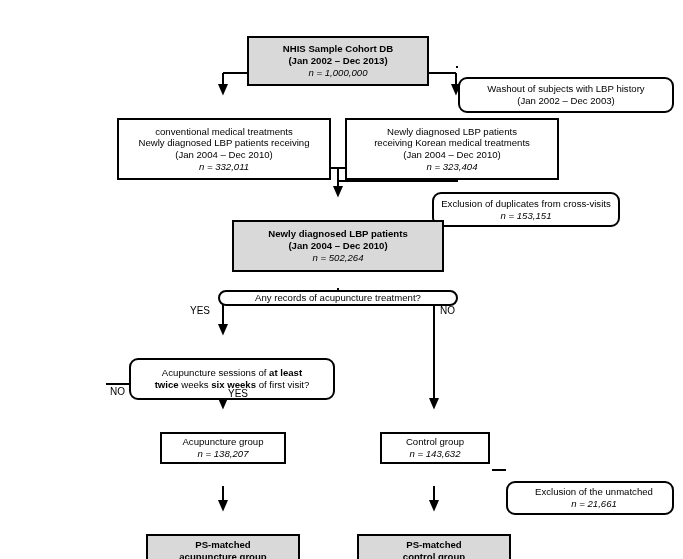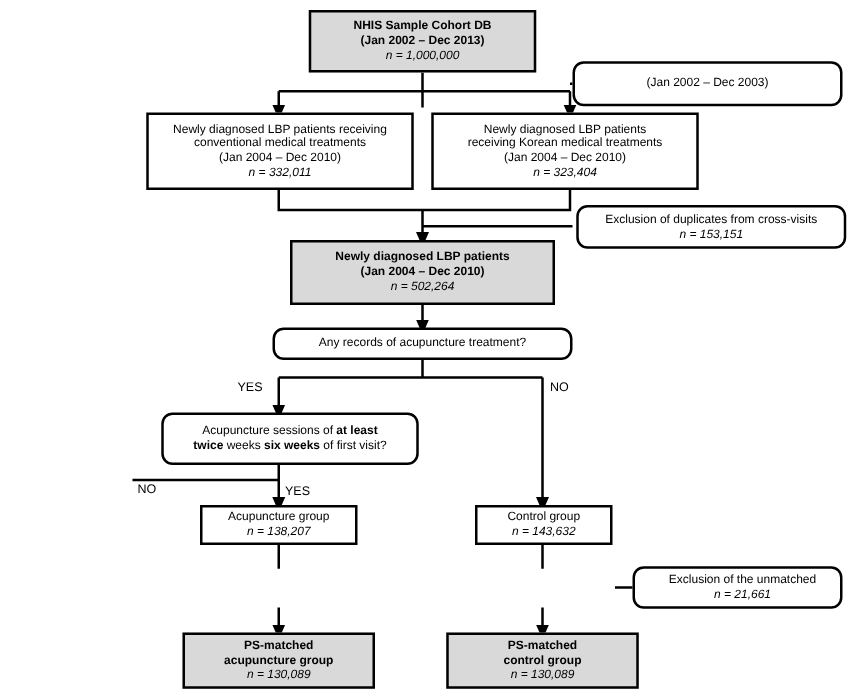--- a/index.html
+++ b/index.html
@@ -32,20 +32,21 @@
     display: flex;
     flex-direction: column;
     align-items: center;
     justify-content: center;
     text-align: center;
     border: 2px solid #000000;
     background: #ffffff;
     line-height: 1.22;
     font-size: 9.6px;
     padding: 2px 4px;
+    margin-top: 28px;
   }
   .node.shaded {
     background: #d9d9d9;
   }
   .node.rounded {
     border-radius: 9px;
   }
   .node.bold {
     font-weight: bold;
   }
@@ -109,49 +110,50 @@
     </g>
   </svg>
 
   <div class="node shaded bold" style="left:247px; top:8px; width:182px; height:50px;">
     <span class="ln">NHIS Sample Cohort DB</span>
     <span class="ln">(Jan 2002 – Dec 2013)</span>
     <span class="ln ital-n" style="font-weight:normal;">n = 1,000,000</span>
   </div>
 
   <div class="node rounded" style="left:458px; top:49px; width:216px; height:36px;">
+    <span class="ln">Washout of subjects with LBP history</span>
     <span class="ln">(Jan 2002 – Dec 2003)</span>
   </div>
 
   <div class="node" style="left:117px; top:90px; width:214px; height:62px;">
+    <span class="ln">conventional medical treatments</span>
     <span class="ln">Newly diagnosed LBP patients receiving</span>
-    <span class="ln">conventional medical treatments</span>
     <span class="ln">(Jan 2004 – Dec 2010)</span>
     <span class="ln ital-n">n = 332,011</span>
   </div>
 
   <div class="node" style="left:345px; top:90px; width:214px; height:62px;">
     <span class="ln">Newly diagnosed LBP patients</span>
     <span class="ln">receiving Korean medical treatments</span>
     <span class="ln">(Jan 2004 – Dec 2010)</span>
     <span class="ln ital-n">n = 323,404</span>
   </div>
 
-  <div class="node rounded" style="left:461px; top:164px; width:216px; height:35px;">
+  <div class="node rounded" style="left:432px; top:164px; width:188px; height:35px;">
     <span class="ln">Exclusion of duplicates from cross-visits</span>
     <span class="ln ital-n">n = 153,151</span>
   </div>
 
   <div class="node shaded bold" style="left:232px; top:192px; width:212px; height:52px;">
     <span class="ln">Newly diagnosed LBP patients</span>
     <span class="ln">(Jan 2004 – Dec 2010)</span>
     <span class="ln ital-n" style="font-weight:normal;font-style:italic;">n = 502,264</span>
   </div>
 
-  <div class="node rounded" style="left:218px; top:262px; width:240px; height:26px;">
+  <div class="node rounded" style="left:218px; top:262px; width:240px; height:16px;">
     <span class="ln">Any records of acupuncture treatment?</span>
   </div>
 
   <div class="node rounded" style="left:129px; top:330px; width:206px; height:42px;">
     <span class="ln"><span>Acupuncture sessions of </span><b>at least</b></span>
     <span class="ln"><b>twice</b><span> weeks </span><b>six weeks</b><span> of first visit?</span></span>
   </div>
 
 
   <div class="node" style="left:160px; top:404px; width:126px; height:32px;">

